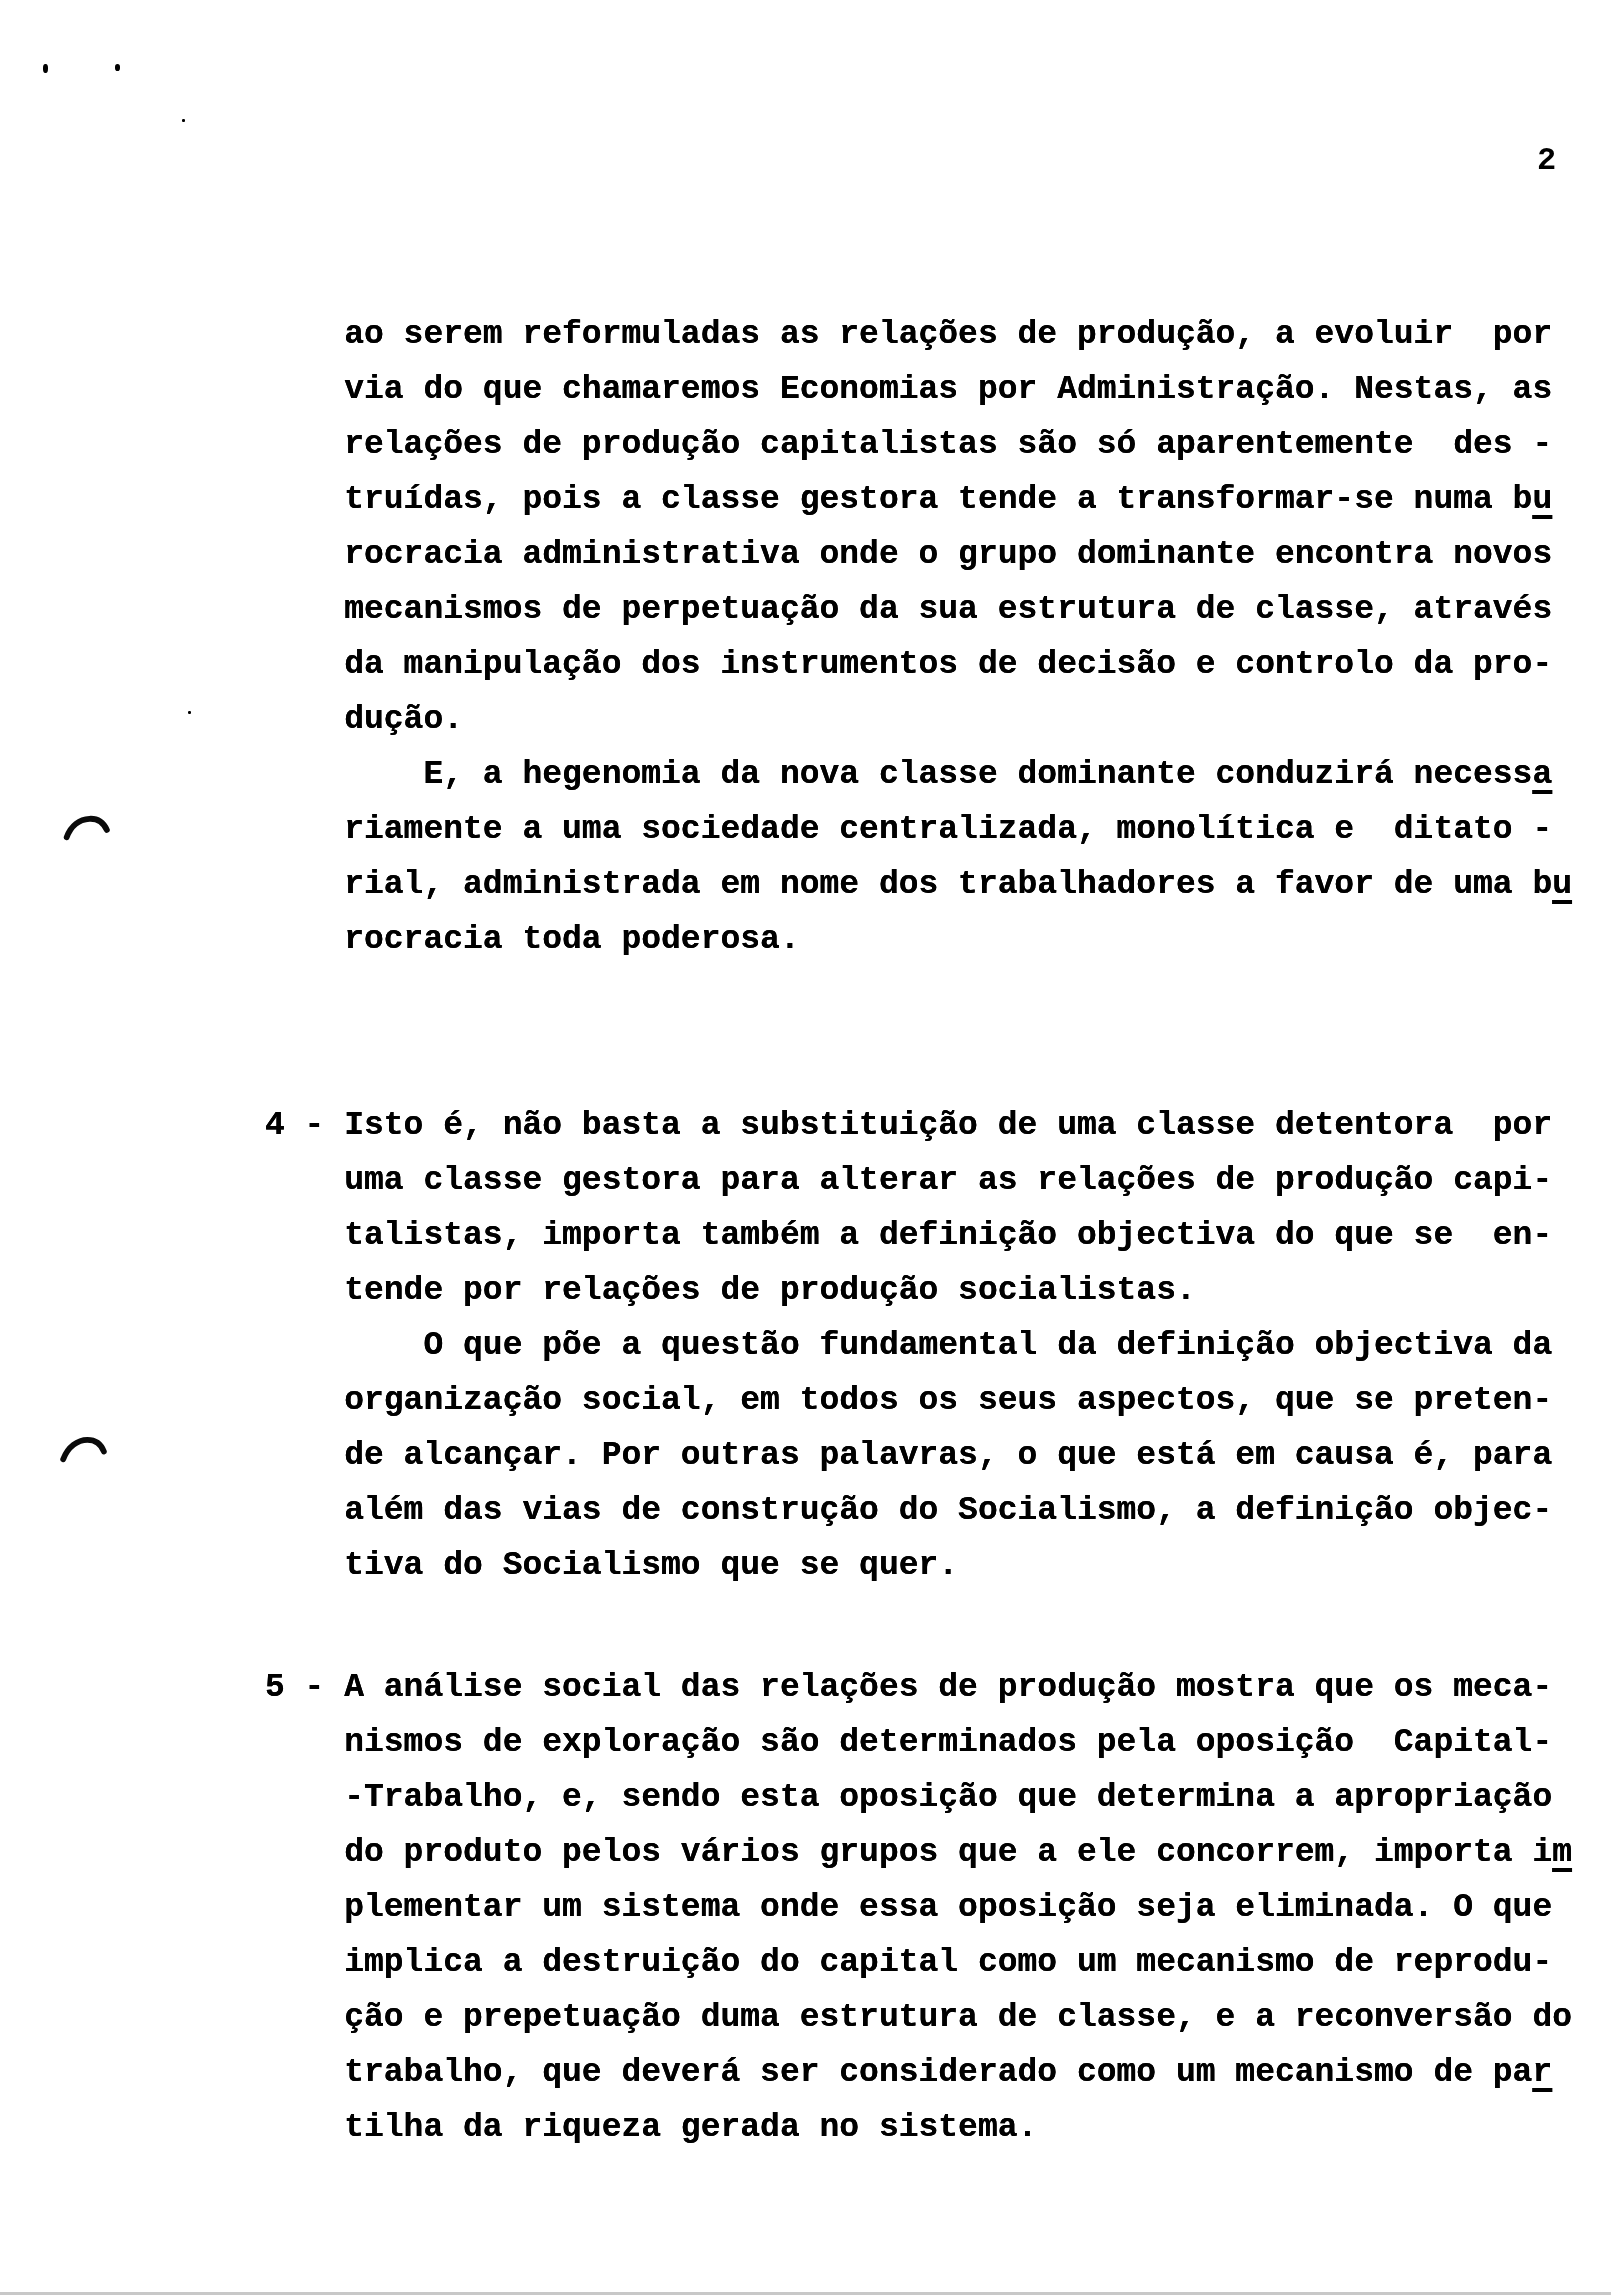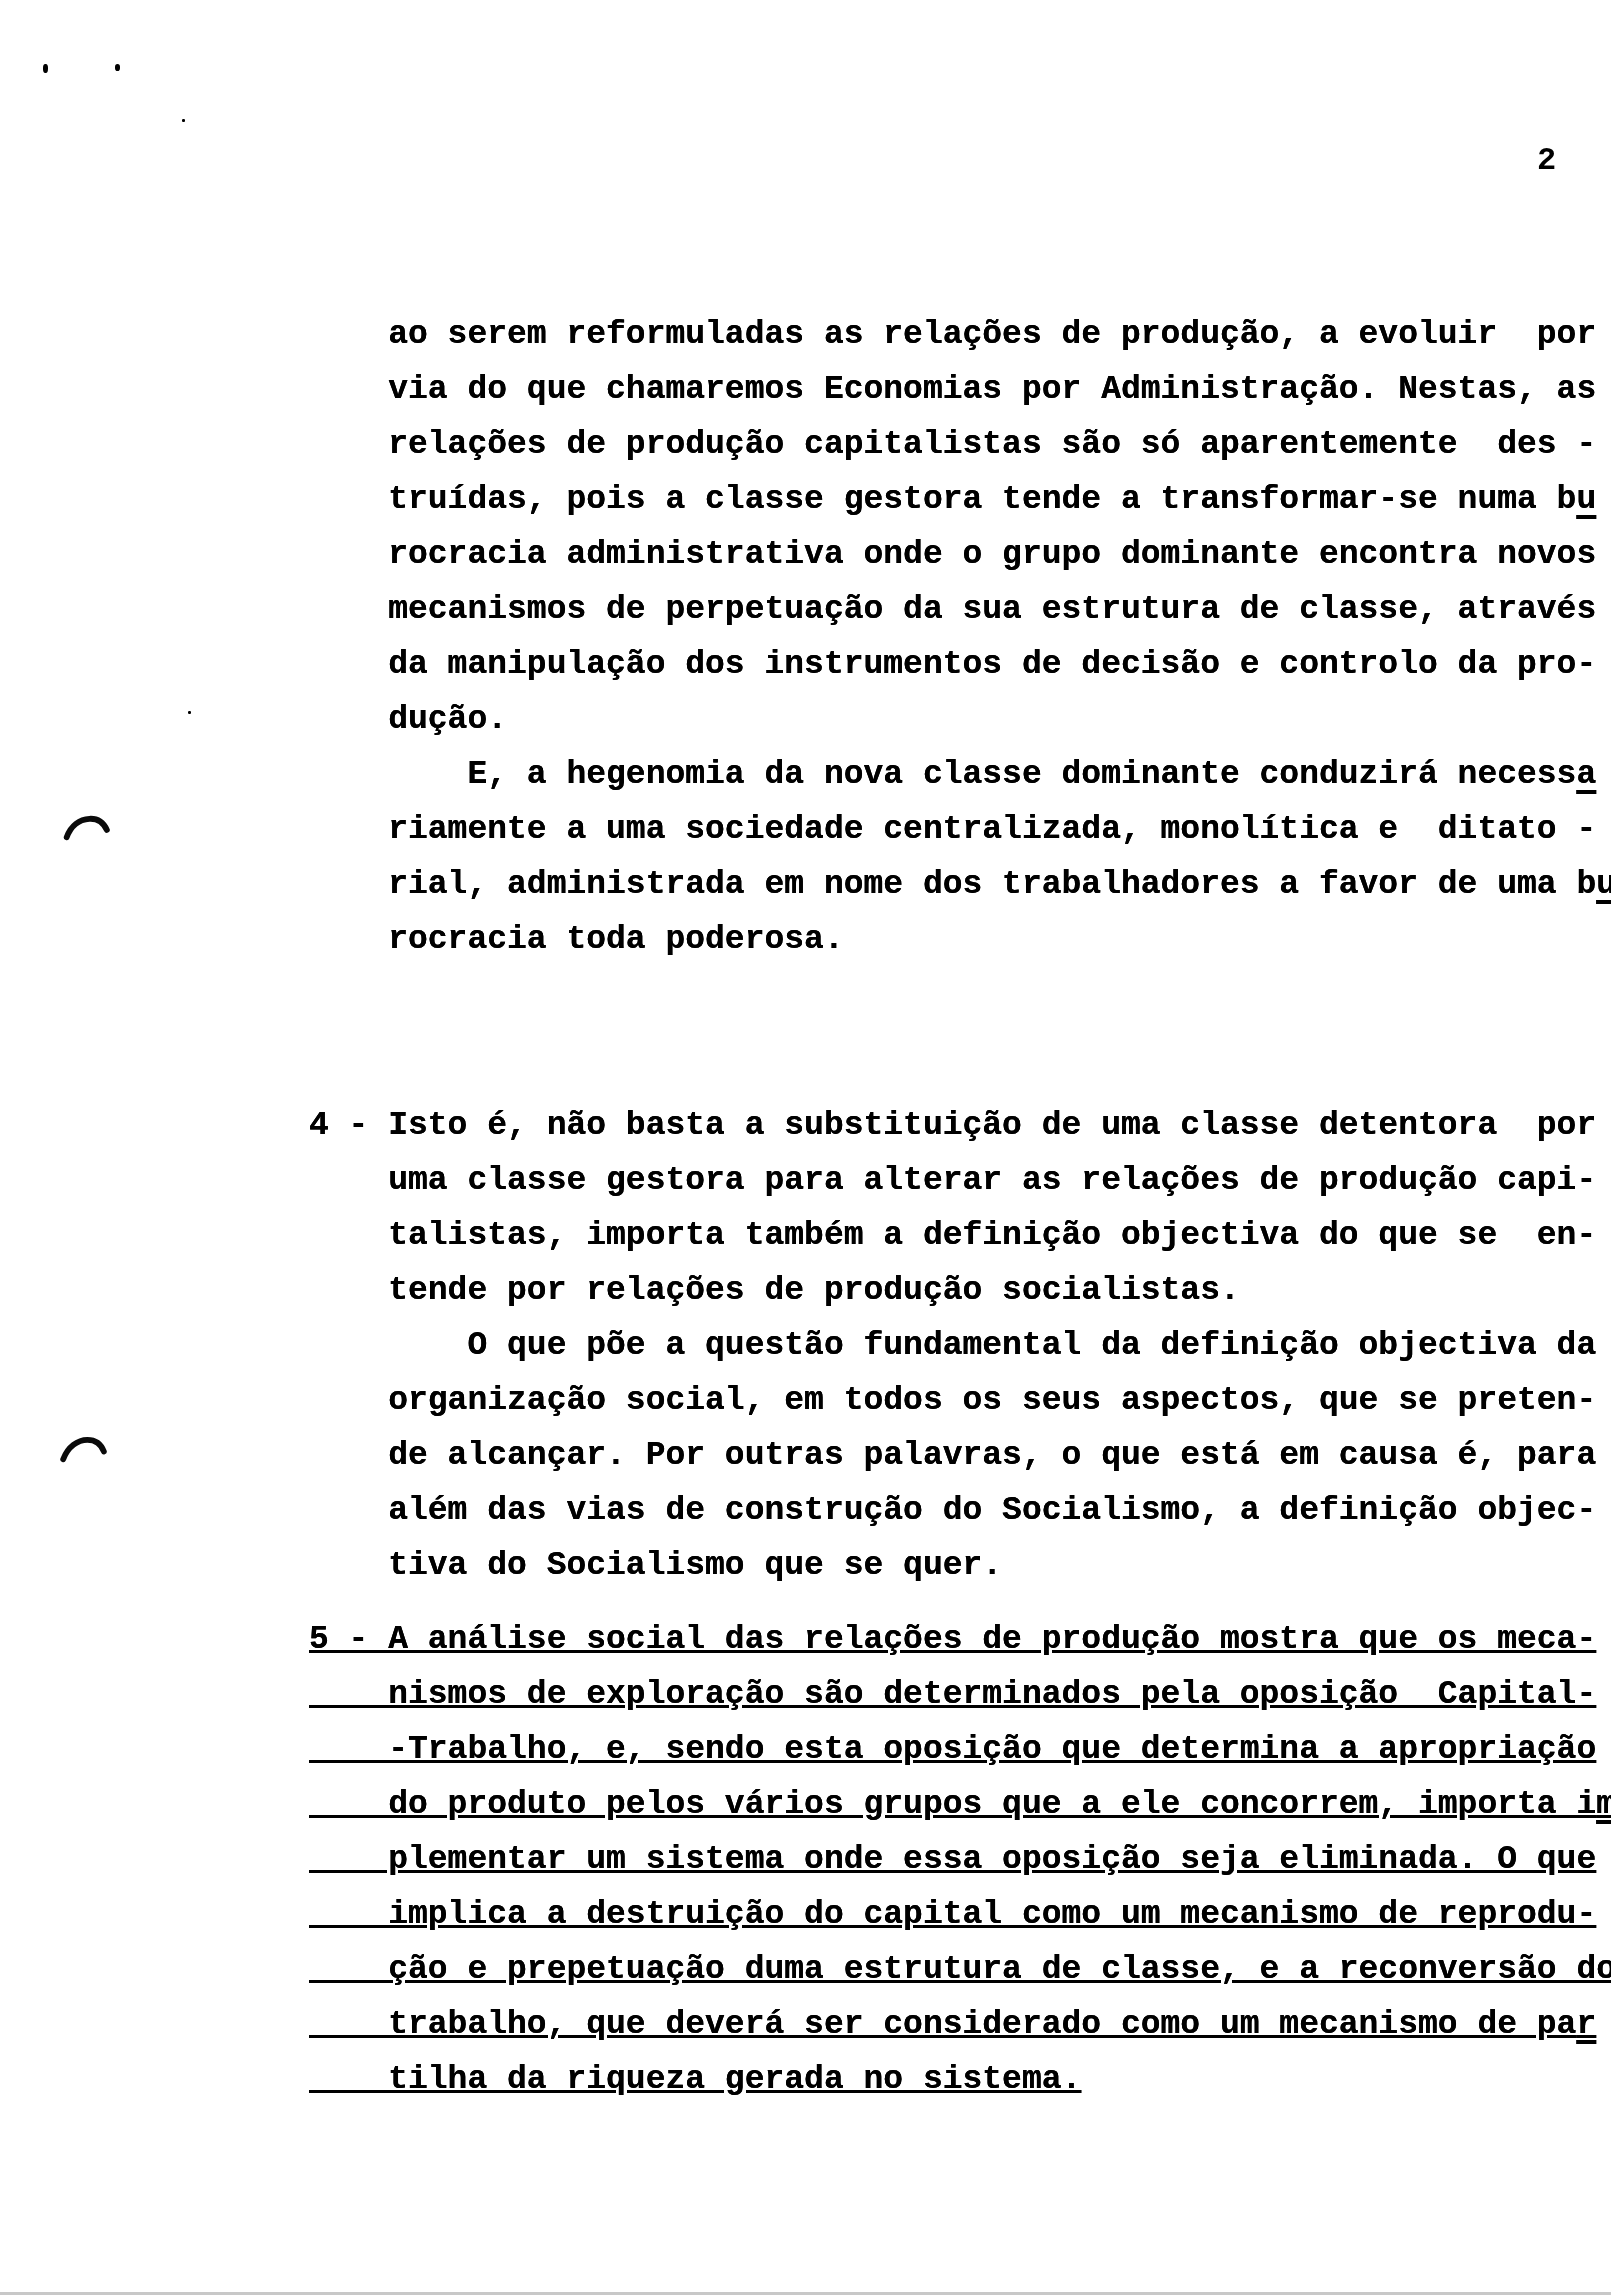--- a/index.html
+++ b/index.html
@@ -26,22 +26,22 @@
     left: 265px;
     width: 1336px;
     font-size: 33px;
     font-weight: bold;
     line-height: 55px;
     white-space: pre;
     text-shadow: 0 0 0.5px #000;
   }
   #block-a { top: 307px; }
   #block-b { top: 1098px; }
-  #block-c { top: 1612px; text-decoration: underline; }
-  .line { height: 55px; margin-left: 44px; }
+  #block-c { top: 1660px; }
+  .line { height: 55px; }
   .u {
     text-decoration: underline;
     text-decoration-thickness: 3.9px;
     text-underline-offset: 6.9px;
   }
   .arc-mark { position: absolute; }
   .speck {
     position: absolute;
     background: #000;
     border-radius: 45%;

